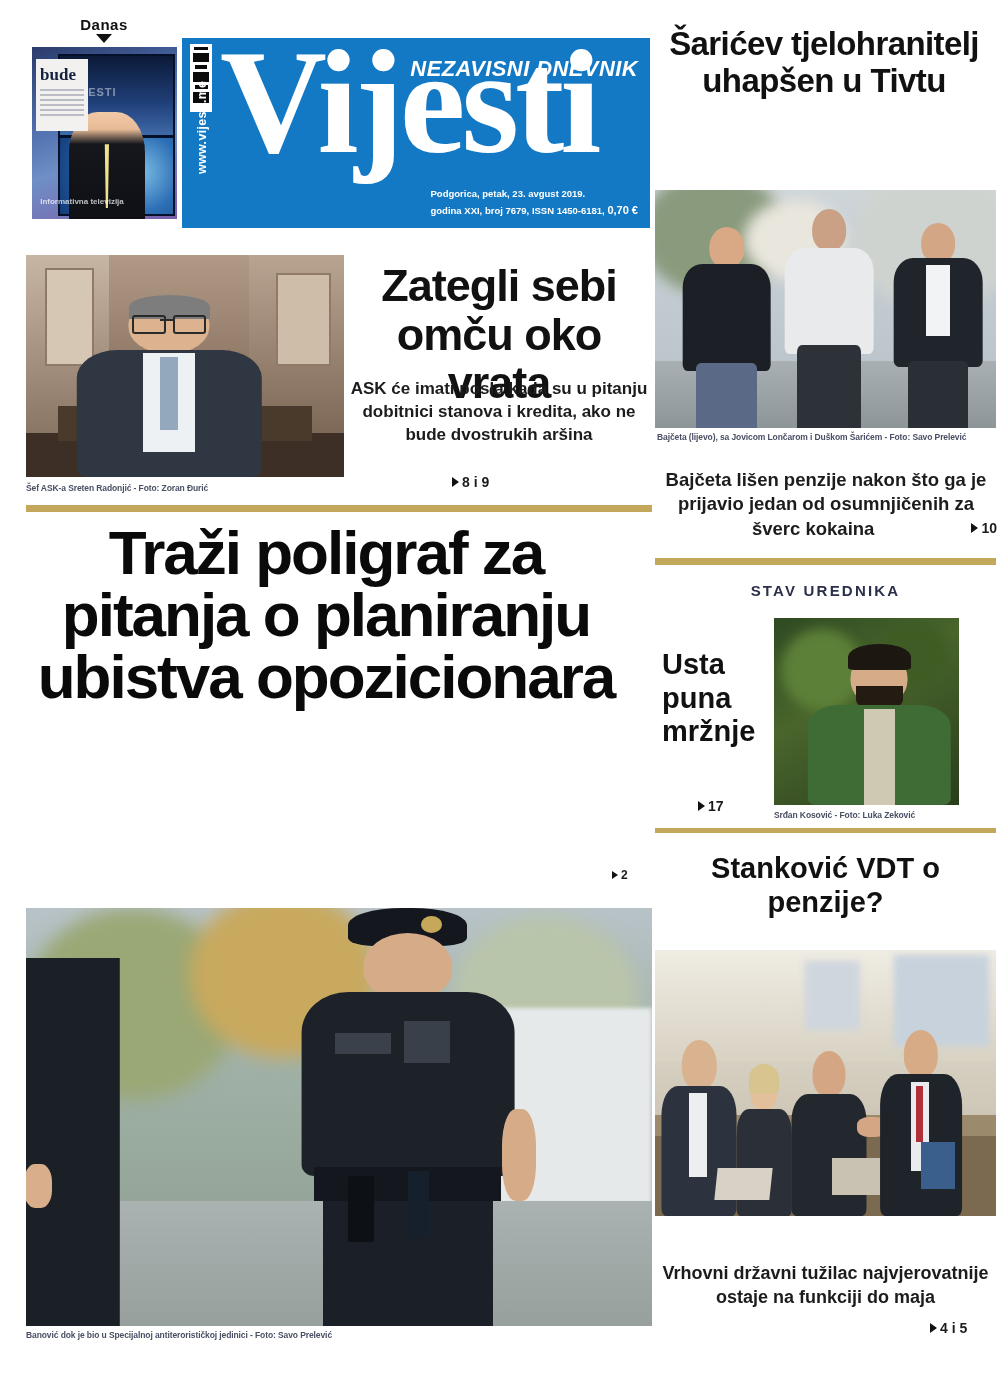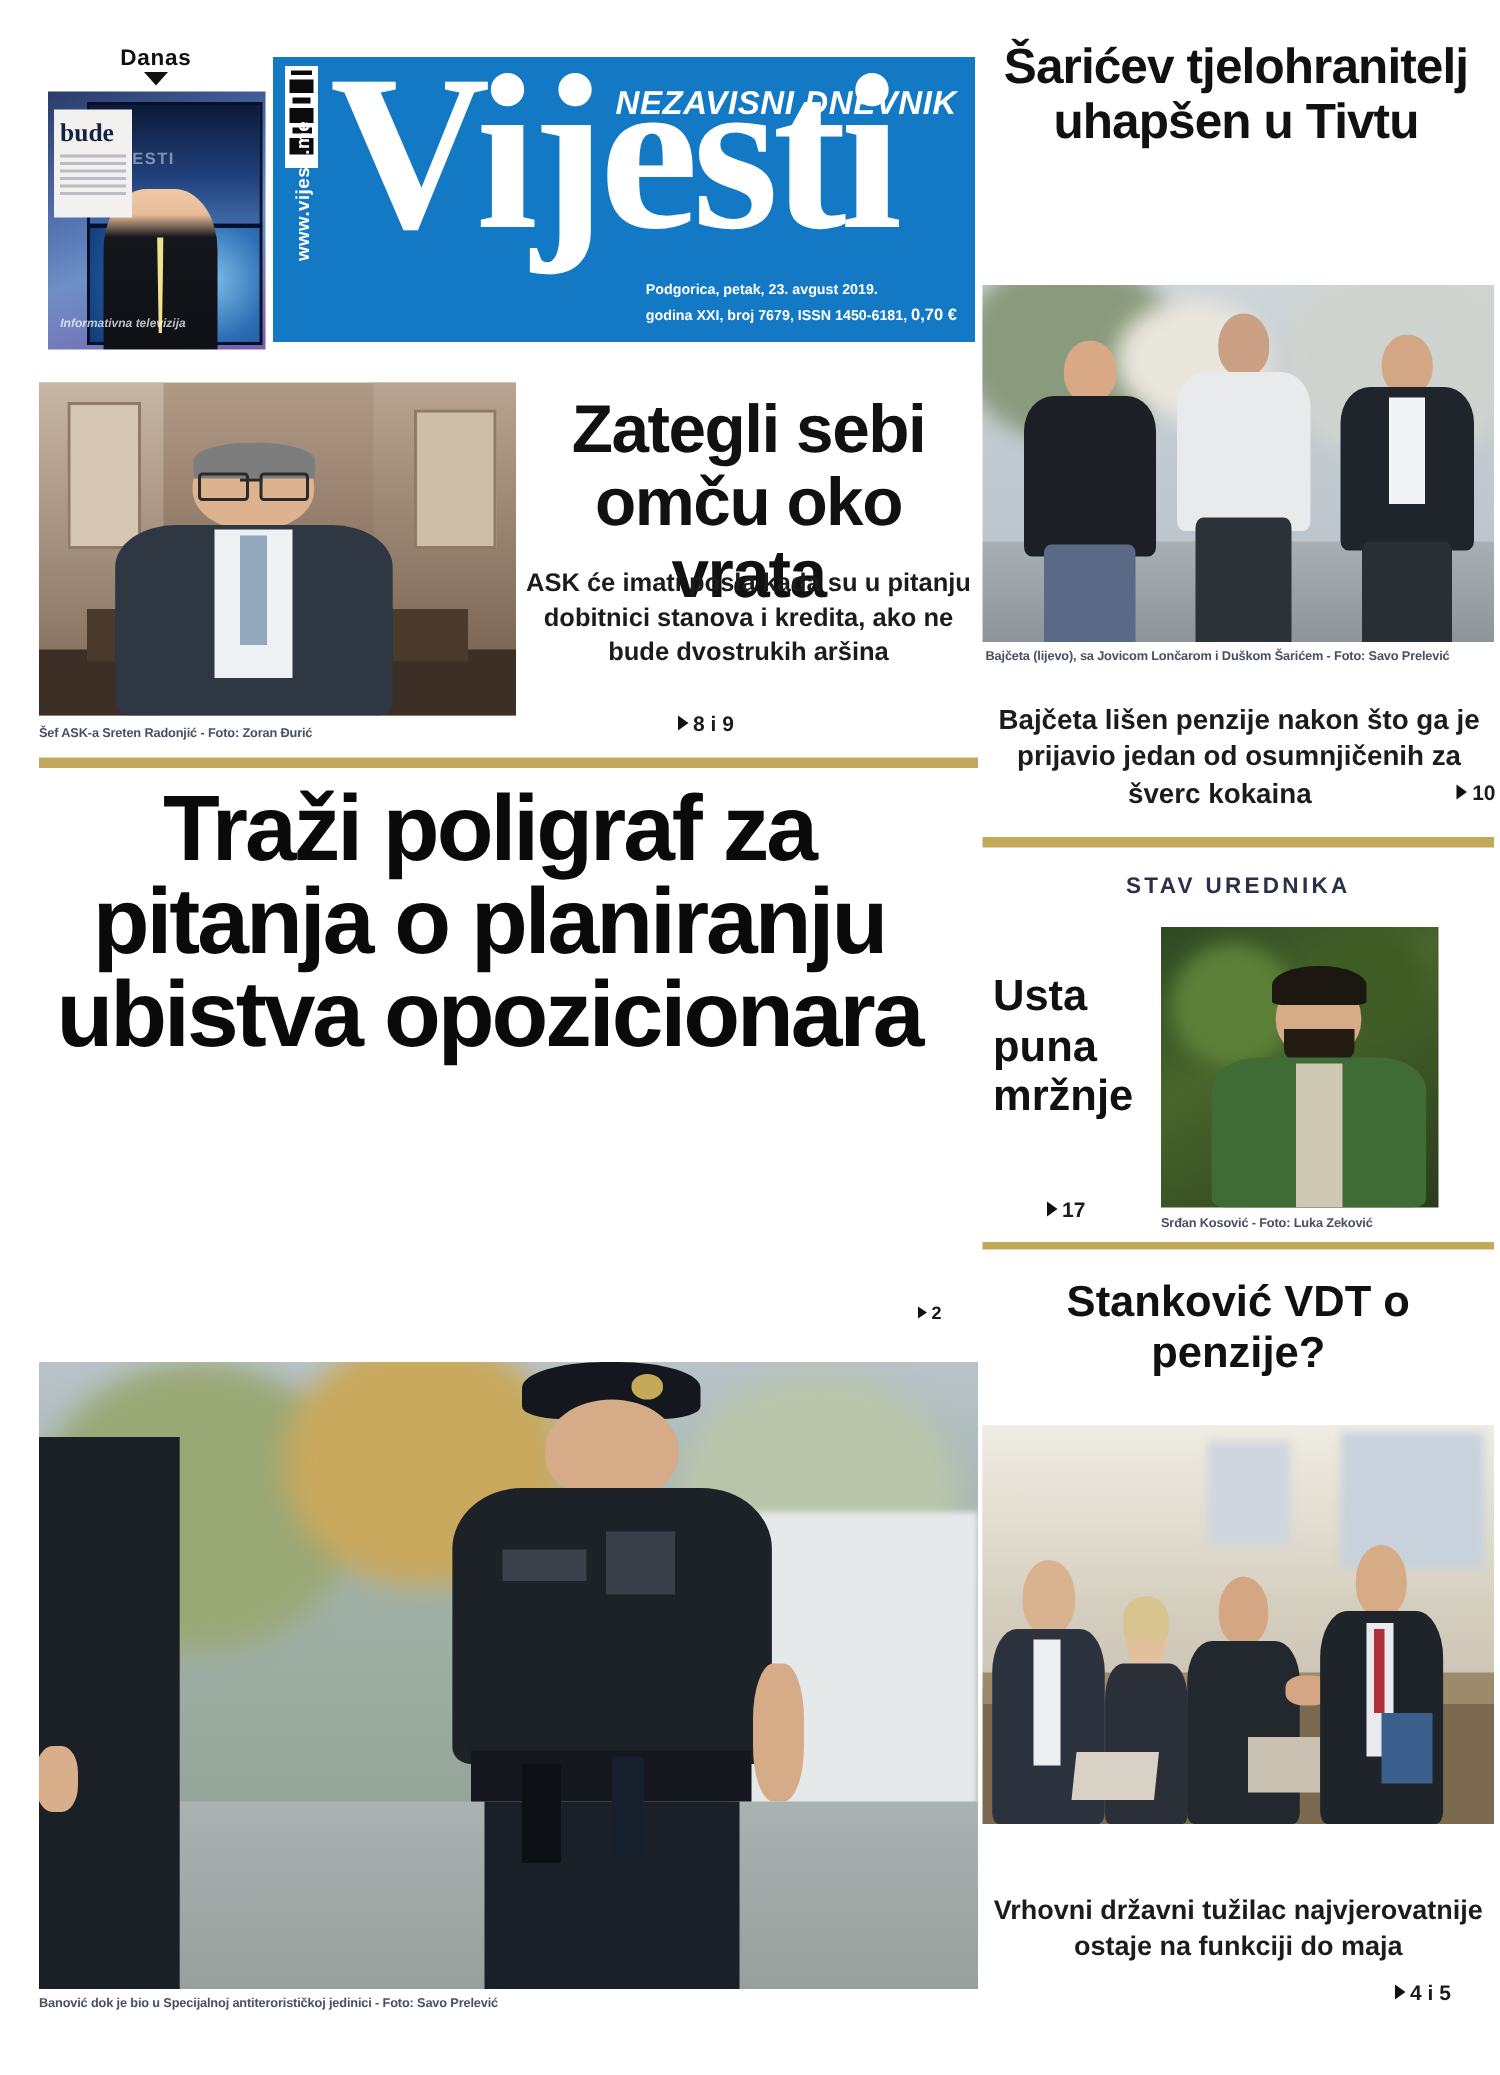--- a/index.html
+++ b/index.html
@@ -8,37 +8,37 @@
   .page{position:relative;width:1000px;height:1383px;background:#fff;}
 
   
   .photo{position:relative;overflow:hidden;background:#9aa3ab;}
   .cap{font-size:8.5px;line-height:1.25;color:#4a4f63;font-weight:700;letter-spacing:-0.1px;}
   .gold-bar{background:#c3a85b;}
   .pageref{display:inline-flex;align-items:center;gap:3px;font-weight:800;font-size:14px;color:#1b1b1b;}
   .pageref .tri{width:0;height:0;border-left:7px solid #111;border-top:5px solid transparent;border-bottom:5px solid transparent;display:inline-block}
 
   
-  #danas-promo{position:absolute;left:28px;top:30px;width:152px;}
+  #danas-promo{position:absolute;left:28px;top:16px;width:152px;}
   #danas-promo .danas-word{font-size:15px;font-weight:800;text-align:center;letter-spacing:.5px;color:#111;}
   #danas-promo .caret{width:0;height:0;margin:1px auto 4px;border-left:8px solid transparent;border-right:8px solid transparent;border-top:9px solid #111;}
   #danas-promo .mag{position:relative;width:145px;height:172px;margin:0 auto;overflow:hidden;
        background:linear-gradient(160deg,#2b3b6b 0%,#4f6fae 38%,#6f8fc6 60%,#7a5da8 100%);}
   .mag .screen{position:absolute;left:18%;top:4%;width:78%;height:46%;background:linear-gradient(180deg,#0c1a38,#20407a 60%,#3f6aa8);border:2px solid #05102a;}
   .mag .screen:after{content:"VIJESTI";position:absolute;left:8%;top:38%;color:rgba(255,255,255,.45);font-size:11px;font-weight:800;letter-spacing:1px;}
   .mag .screen2{position:absolute;left:18%;top:52%;width:78%;height:44%;
        background:radial-gradient(circle at 70% 45%,#7fc0e8 0%,#2d6fb5 45%,#123b77 100%);border:2px solid #05102a;}
   .mag .whitebox{position:absolute;left:3%;top:7%;width:36%;height:42%;background:#f2f1ef;}
   .mag .whitebox .play{position:absolute;left:8%;top:8%;font-family:"Liberation Serif",serif;font-size:17px;font-weight:700;color:#15223f;}
   .mag .whitebox .lines{position:absolute;left:8%;top:42%;right:8%;}
   .mag .whitebox .lines i{display:block;height:2px;background:#b9bcc4;margin-bottom:3px;}
   .mag .anchor{position:absolute;left:26%;bottom:0;width:52%;height:62%;
        background:linear-gradient(180deg,#f0c9a8 0%,#e8bb97 16%,#15171d 30%,#0e1016 100%);border-radius:38% 38% 0 0;}
   .mag .anchor:before{content:"";position:absolute;left:36%;top:30%;width:28%;height:60%;background:#f0e28c;clip-path:polygon(40% 0,60% 0,55% 100%,45% 100%);}
-  .mag .botttl{position:absolute;left:6%;bottom:7%;width:58%;color:rgba(255,255,255,.72);font-size:8px;font-weight:700;line-height:1.3;font-style:italic;}
+  .mag .botttl{position:absolute;left:6%;bottom:7%;width:58%;color:rgba(255,255,255,.72);font-size:8px;font-weight:700;line-height:1.3;}
 
   
   #masthead{position:absolute;left:182px;top:38px;width:468px;height:190px;background:#1479c4;}
   #masthead .urlstrip{position:absolute;left:6px;top:6px;width:26px;bottom:6px;}
   #masthead .barcode{position:absolute;left:2px;top:0;width:22px;height:68px;background:#fff;padding:3px 2px;box-sizing:border-box;}
   #masthead .barcode i{display:block;background:#0b0b0b;margin:0 auto 3px;}
   #masthead .urltext{position:absolute;left:-21px;top:88px;width:70px;transform:rotate(-90deg);transform-origin:center;
         color:#fff;font-size:12.5px;font-weight:800;letter-spacing:.3px;text-align:center;white-space:nowrap;}
   #masthead .wordmark{position:absolute;left:38px;top:-10px;font-family:"Liberation Serif",serif;color:#fff;font-size:148px;line-height:1;font-weight:700;letter-spacing:-4px;}
   #masthead .kicker{position:absolute;right:12px;top:18px;color:#fff;font-size:22px;font-weight:800;font-style:italic;letter-spacing:.4px;}

